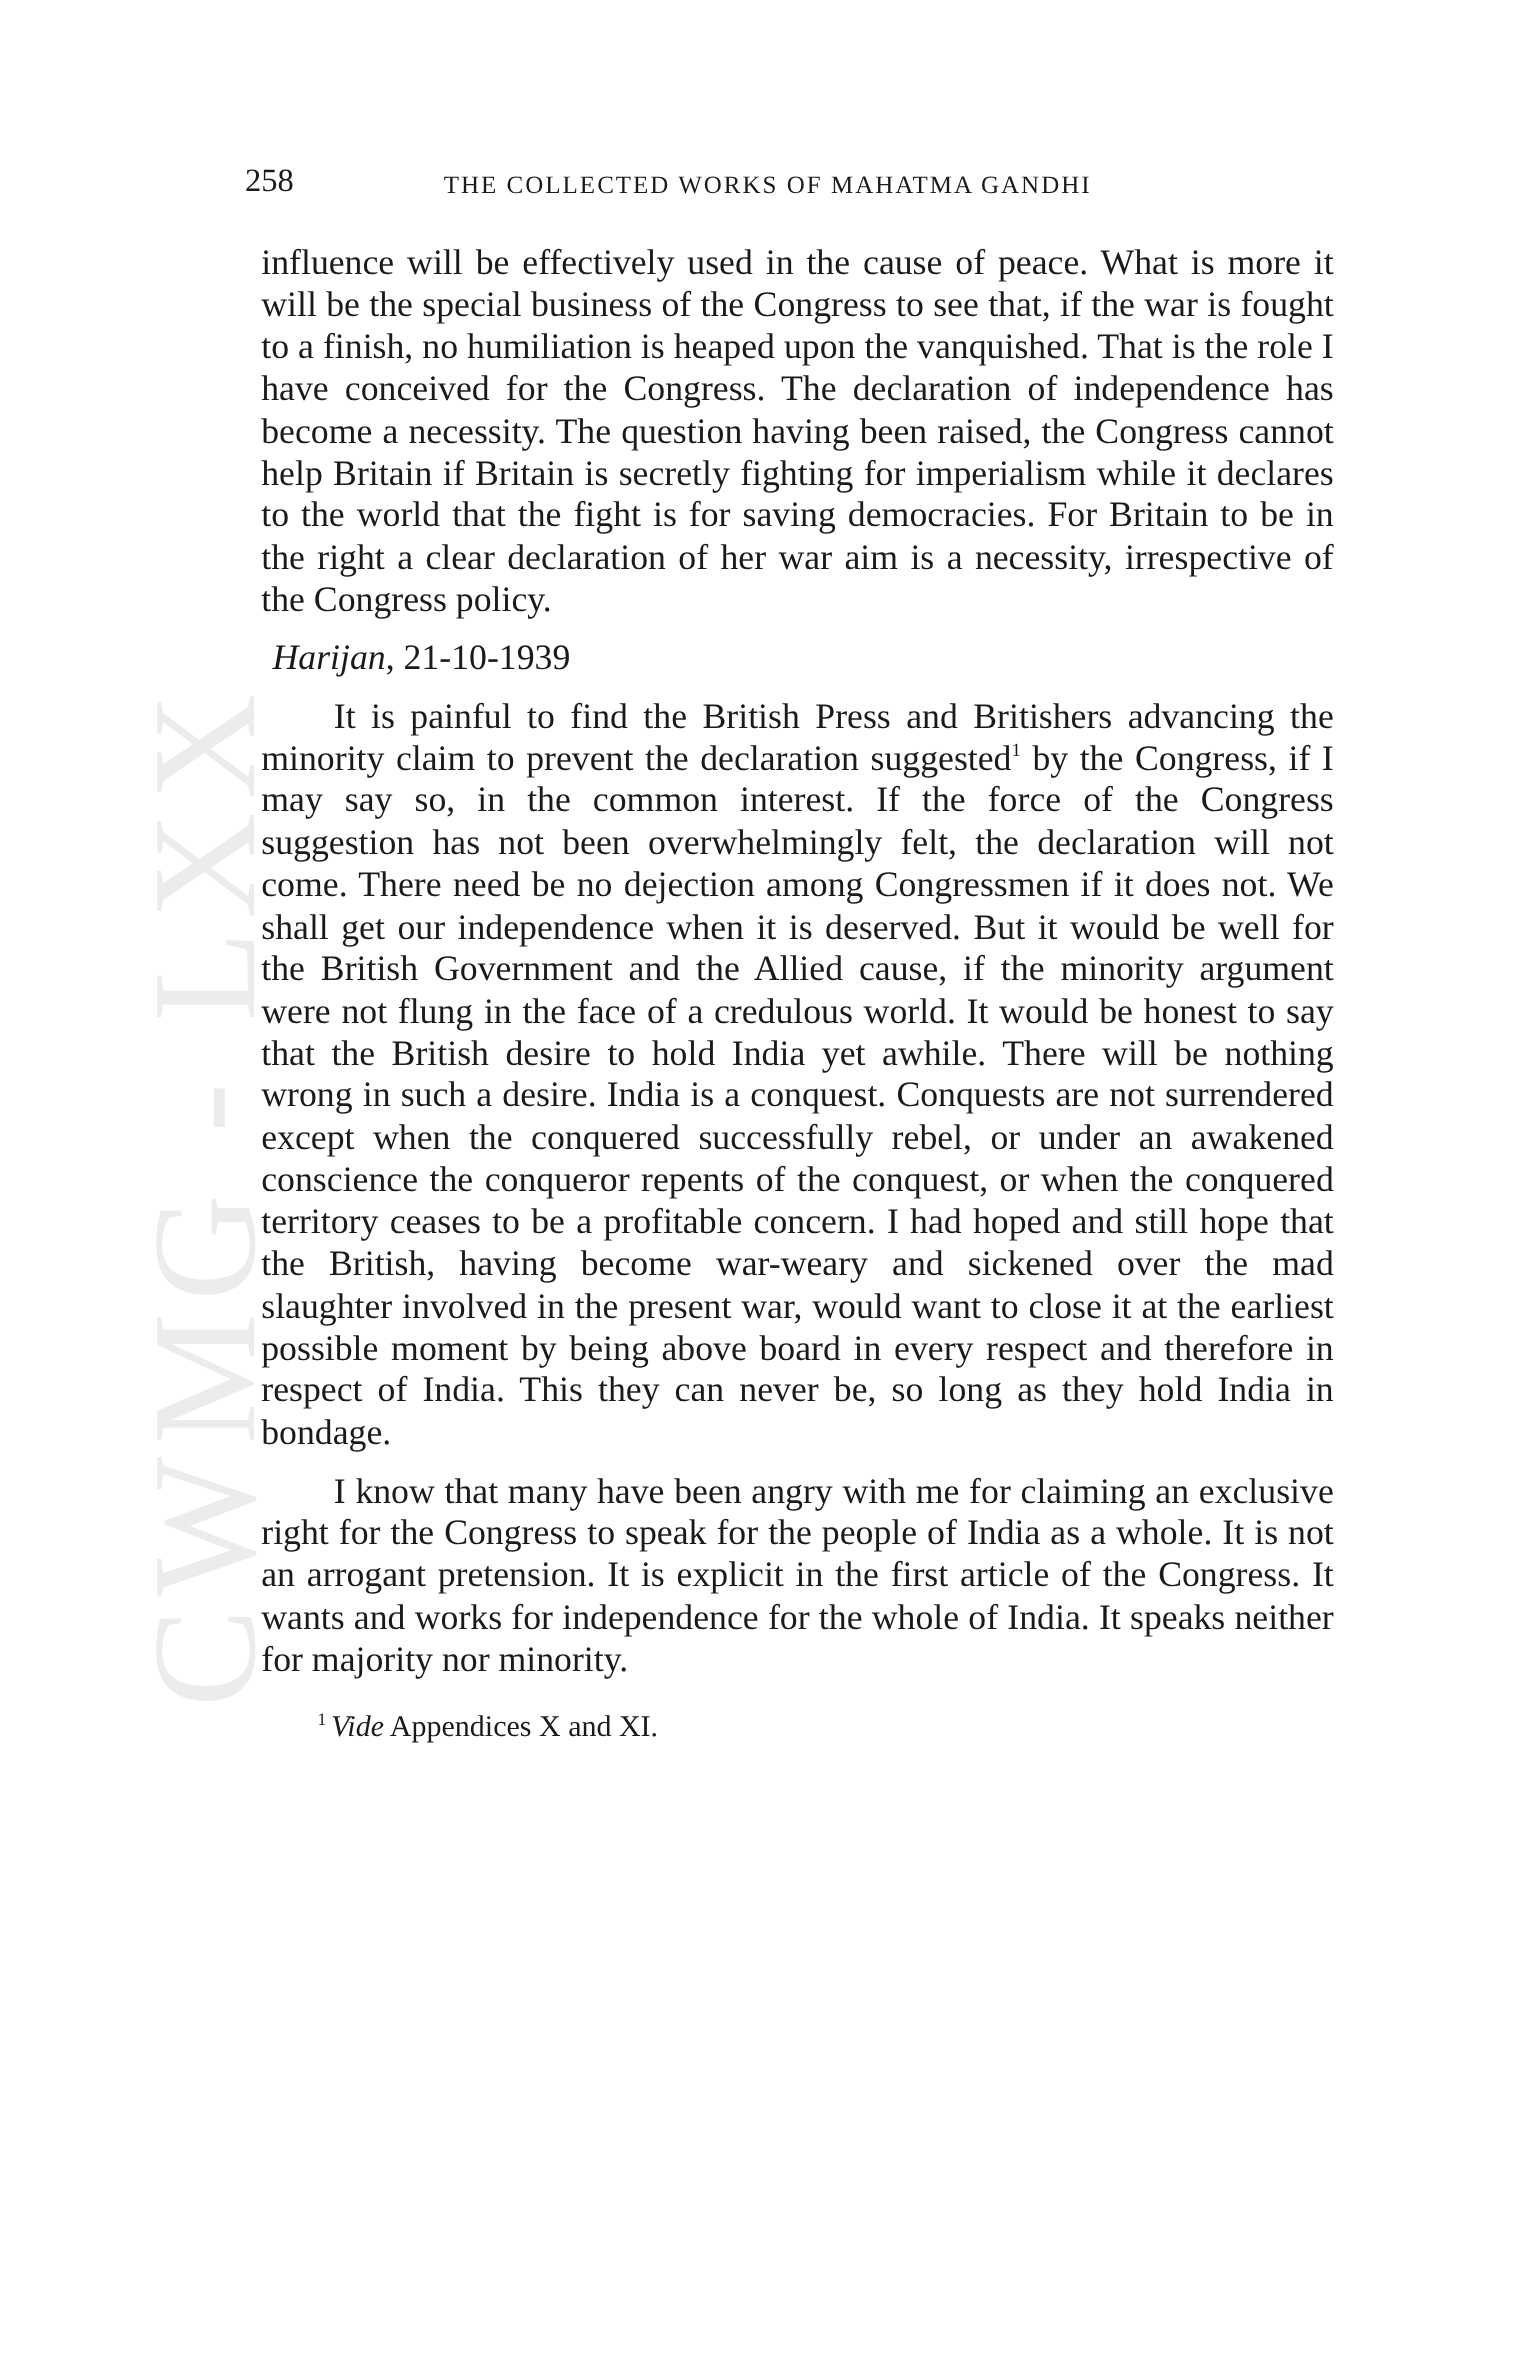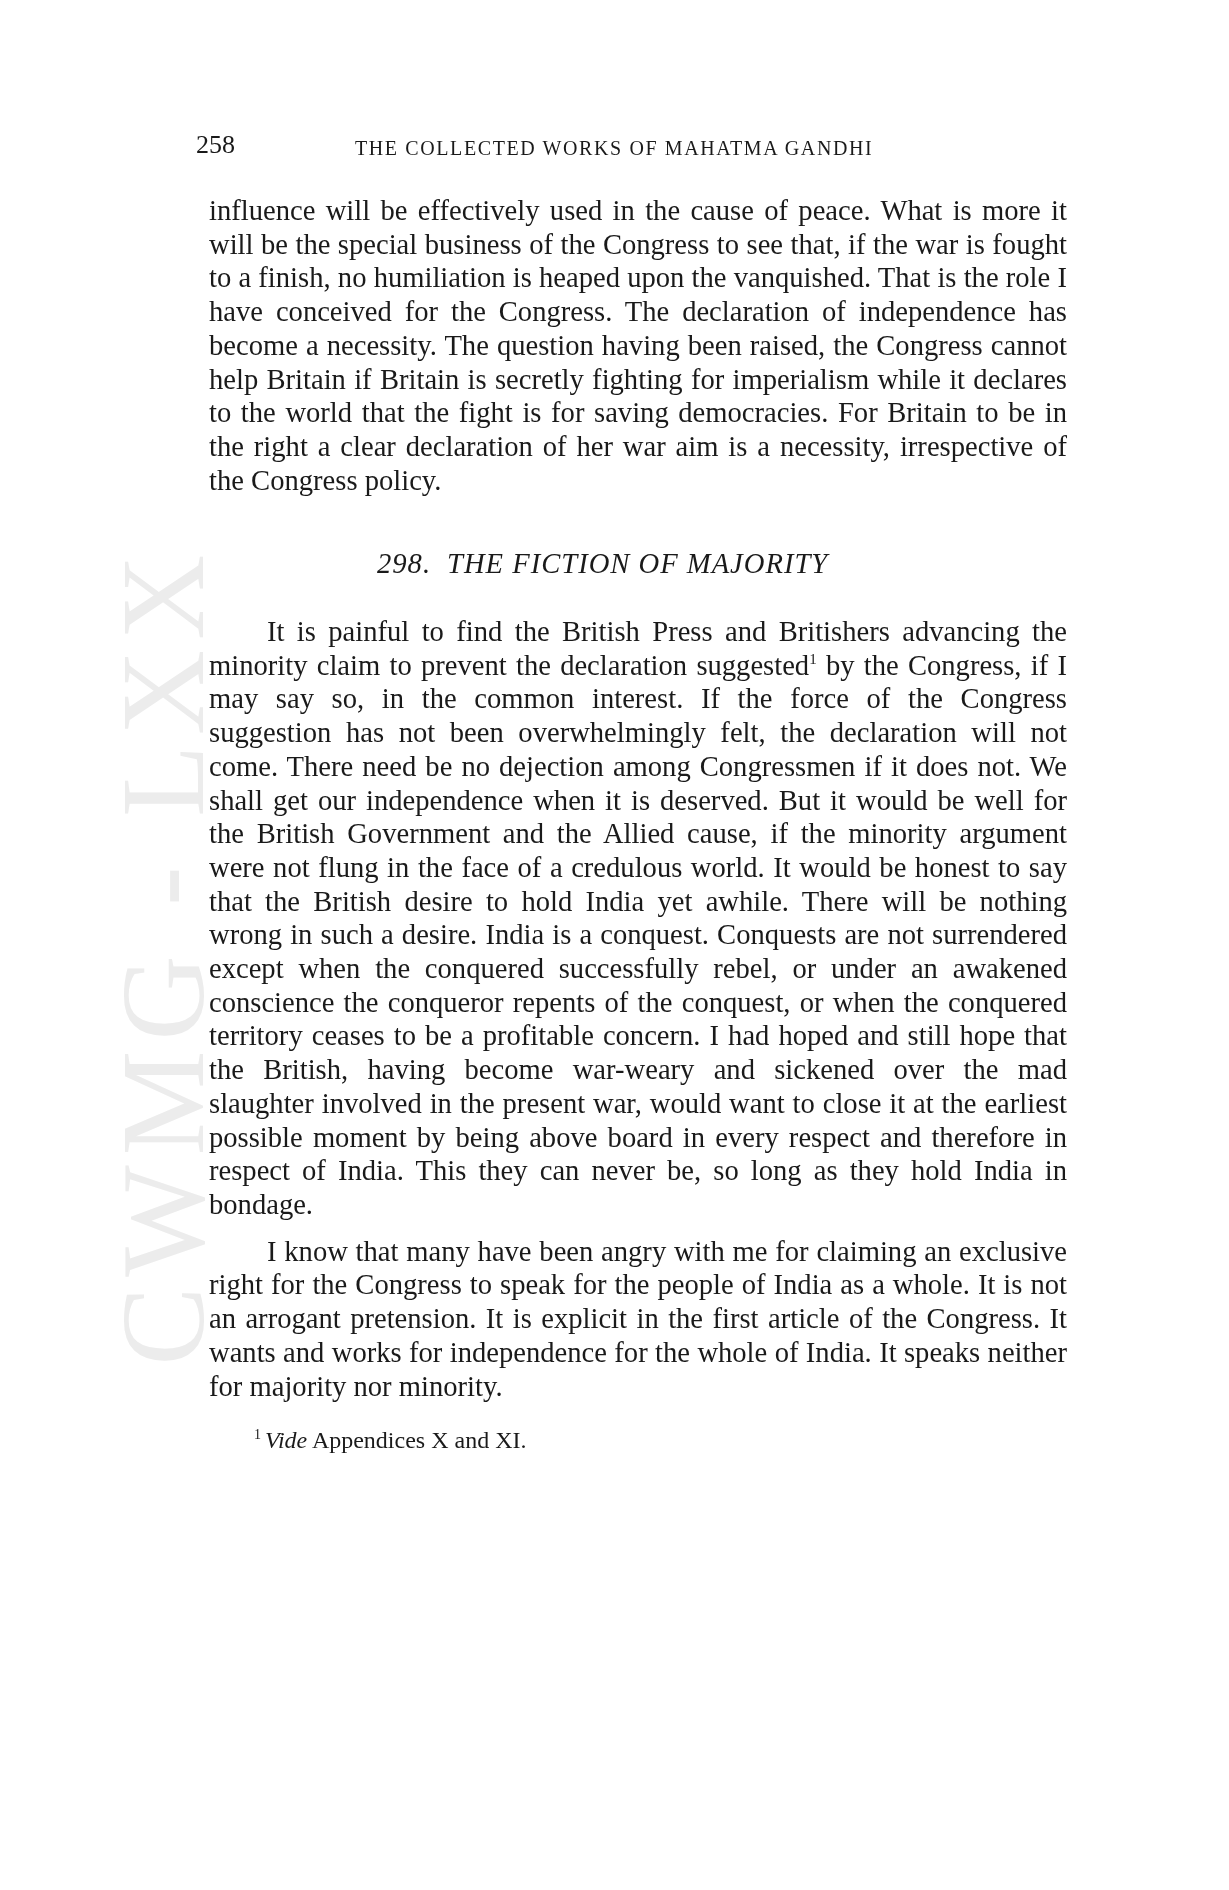--- a/index.html
+++ b/index.html
@@ -127,21 +127,21 @@
 
 <div class="running-head">
   <span class="page-number">258</span>
   <span class="header-title">The Collected Works of Mahatma Gandhi</span>
 </div>
 
 <div class="content">
   <p>influence will be effectively used in the cause of peace. What is more it will be the special business of the Congress to see that, if the war is fought to a finish, no humiliation is heaped upon the vanquished. That is the role I have conceived for the Congress. The declaration of independence has become a necessity. The question having been raised, the Congress cannot help Britain if Britain is secretly fighting for imperialism while it declares to the world that the fight is for saving democracies. For Britain to be in the right a clear declaration of her war aim is a necessity, irrespective of the Congress policy.</p>
 
 
+  <p class="source-line"><em>Harijan</em><span>, 21-10-1939</span></p>
 
-  <p class="section-title"><span class="num">298.</span><span>THE FICTION OF MAJORITY</span></p>
 
   <p class="indent"><span>It is painful to find the British Press and Britishers advancing the minority claim to prevent the declaration suggested</span><sup>1</sup><span> by the Congress, if I may say so, in the common interest. If the force of the Congress suggestion has not been overwhelmingly felt, the declaration will not come. There need be no dejection among Congressmen if it does not. We shall get our independence when it is deserved. But it would be well for the British Government and the Allied cause, if the minority argument were not flung in the face of a credulous world. It would be honest to say that the British desire to hold India yet awhile. There will be nothing wrong in such a desire. India is a conquest. Conquests are not surrendered except when the conquered successfully rebel, or under an awakened conscience the conqueror repents of the conquest, or when the conquered territory ceases to be a profitable concern. I had hoped and still hope that the British, having become war-weary and sickened over the mad slaughter involved in the present war, would want to close it at the earliest possible moment by being above board in every respect and therefore in respect of India. This they can never be, so long as they hold India in bondage.</span></p>
 
   <p class="indent para2">I know that many have been angry with me for claiming an exclusive right for the Congress to speak for the people of India as a whole. It is not an arrogant pretension. It is explicit in the first article of the Congress. It wants and works for independence for the whole of India. It speaks neither for majority nor minority.</p>
 
   <p class="footnote"><sup>1</sup><em>Vide</em><span> Appendices X and XI.</span></p>
 </div>
 
 </body></html>

